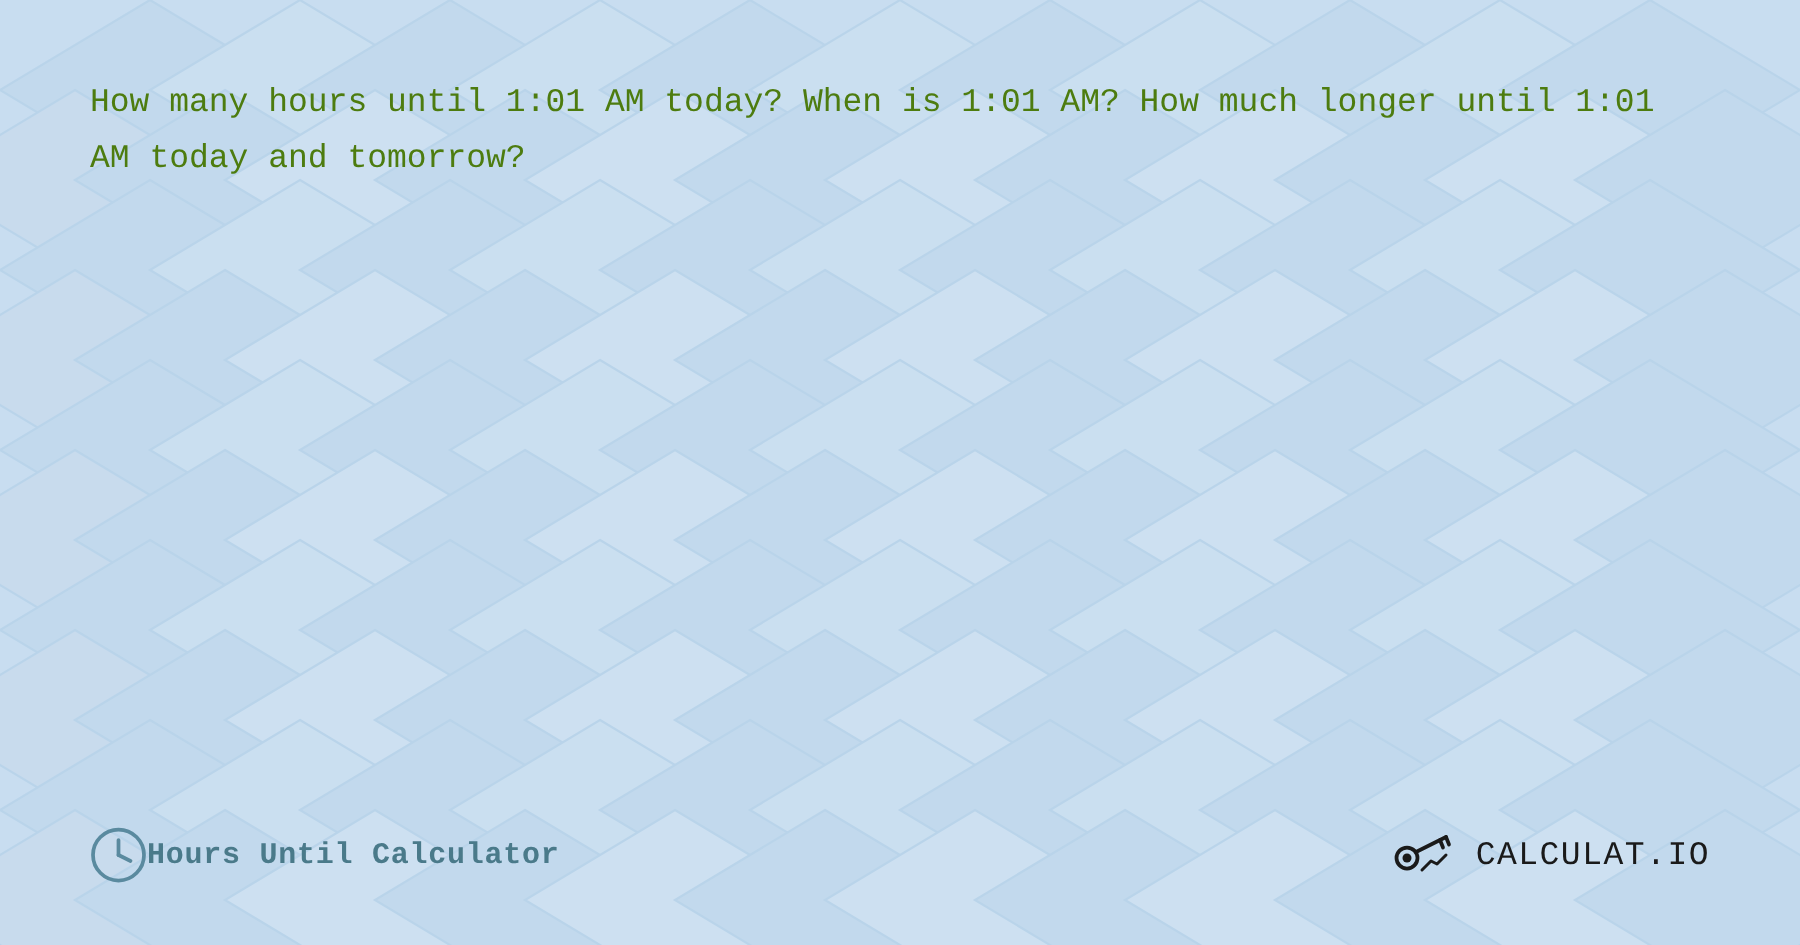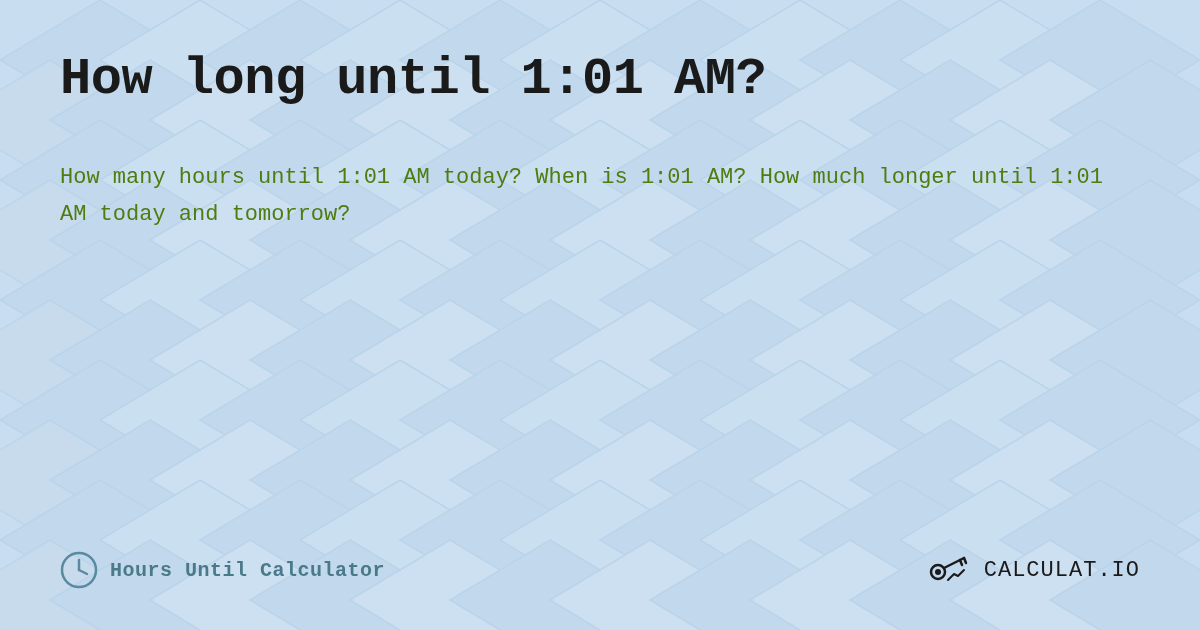--- a/index.html
+++ b/index.html
@@ -60,21 +60,20 @@
     .footer {
       display: flex;
       justify-content: space-between;
       align-items: center;
       padding-top: 20px;
     }
 
     .footer-left {
       display: flex;
       align-items: center;
-      gap: 12px;
     }
 
     .clock-icon {
       width: 38px;
       height: 38px;
       color: #5a8a9f;
     }
 
     .footer-brand-left {
       font-family: 'Courier New', Courier, monospace;
@@ -228,21 +227,20 @@
     <polygon points="750,540 850,600 750,660 650,600" fill="#b8d4e8" stroke="#a0c4e0"></polygon>
     <polygon points="850,540 950,600 850,660 750,600" fill="#d8e8f4" stroke="#a0c4e0"></polygon>
     <polygon points="950,540 1050,600 950,660 850,600" fill="#b8d4e8" stroke="#a0c4e0"></polygon>
     <polygon points="1050,540 1150,600 1050,660 950,600" fill="#d8e8f4" stroke="#a0c4e0"></polygon>
     <polygon points="1150,540 1250,600 1150,660 1050,600" fill="#b8d4e8" stroke="#a0c4e0"></polygon>
   </g>
 </svg>
 
 <div class="content">
   <div class="main-content">
-    <h1>How long until 1:01 AM?</h1>
     <p class="description">How many hours until 1:01 AM today? When is 1:01 AM? How much longer until 1:01 AM today and tomorrow?</p>
   </div>
 
   <div class="footer">
     <div class="footer-left">
 
       <svg class="clock-icon" viewBox="0 0 38 38" fill="none" xmlns="http://www.w3.org/2000/svg">
         <circle cx="19" cy="19" r="17" stroke="#5a8a9f" stroke-width="2.5" fill="none"></circle>
         <line x1="19" y1="19" x2="19" y2="9" stroke="#5a8a9f" stroke-width="2.5" stroke-linecap="round"></line>
         <line x1="19" y1="19" x2="27" y2="23" stroke="#5a8a9f" stroke-width="2.5" stroke-linecap="round"></line>

